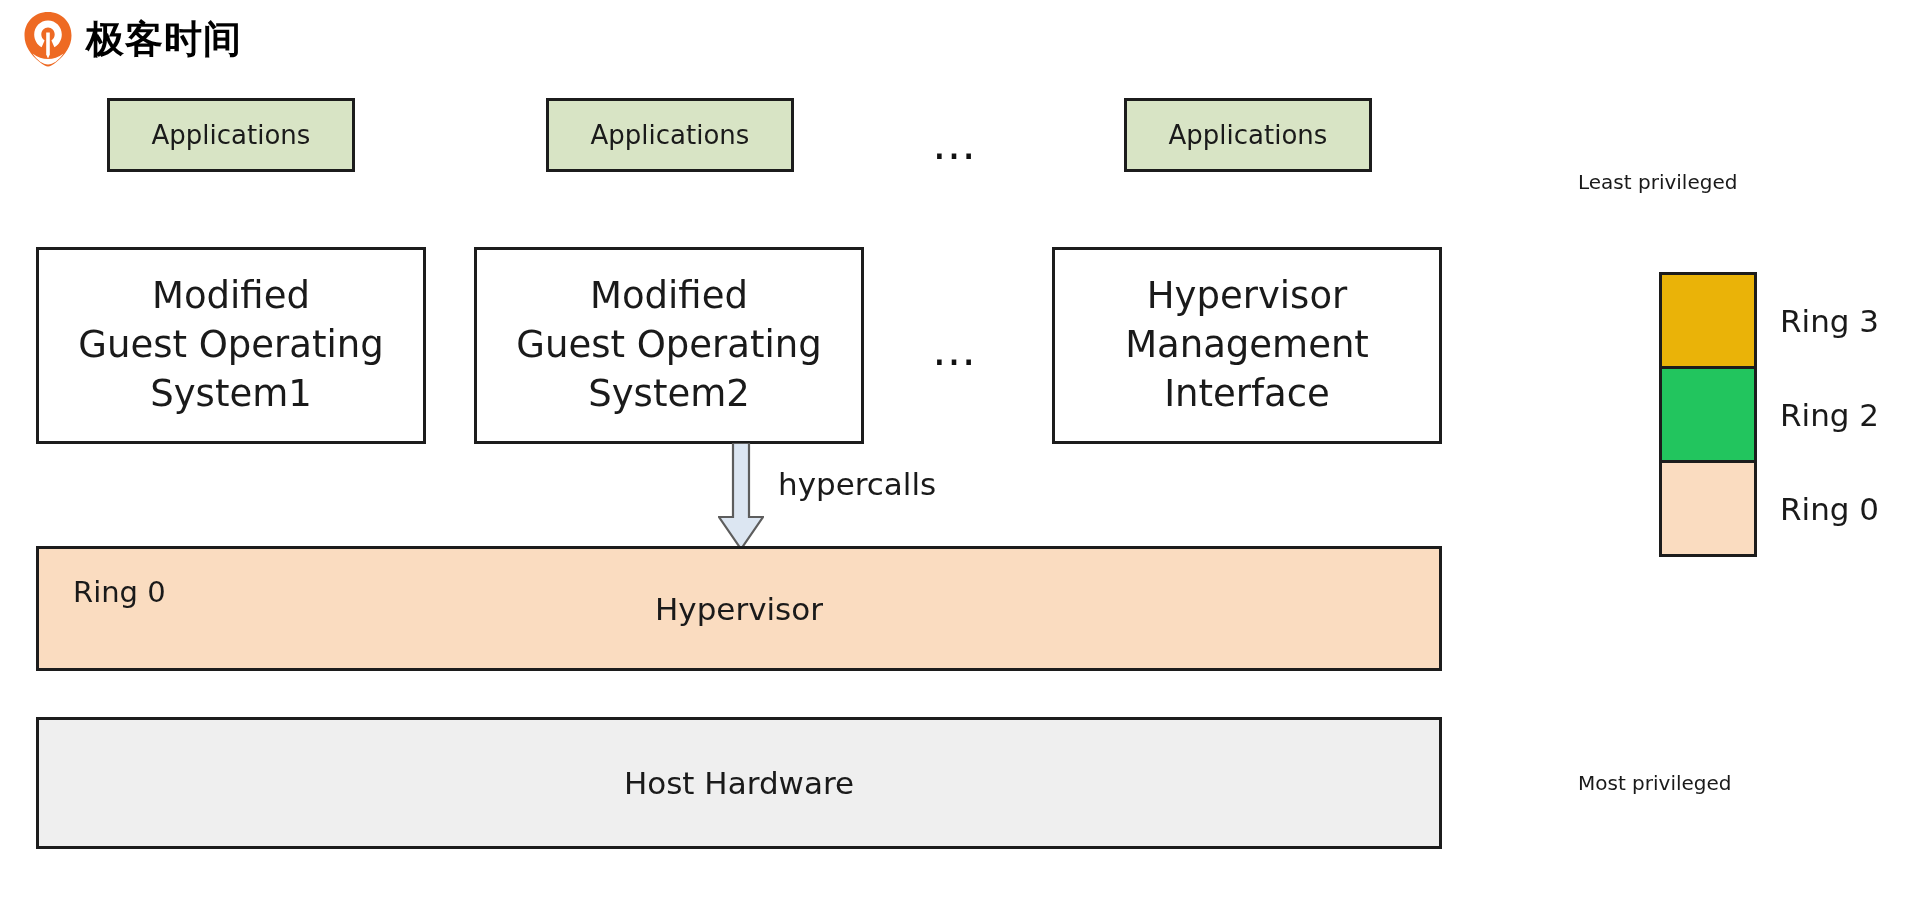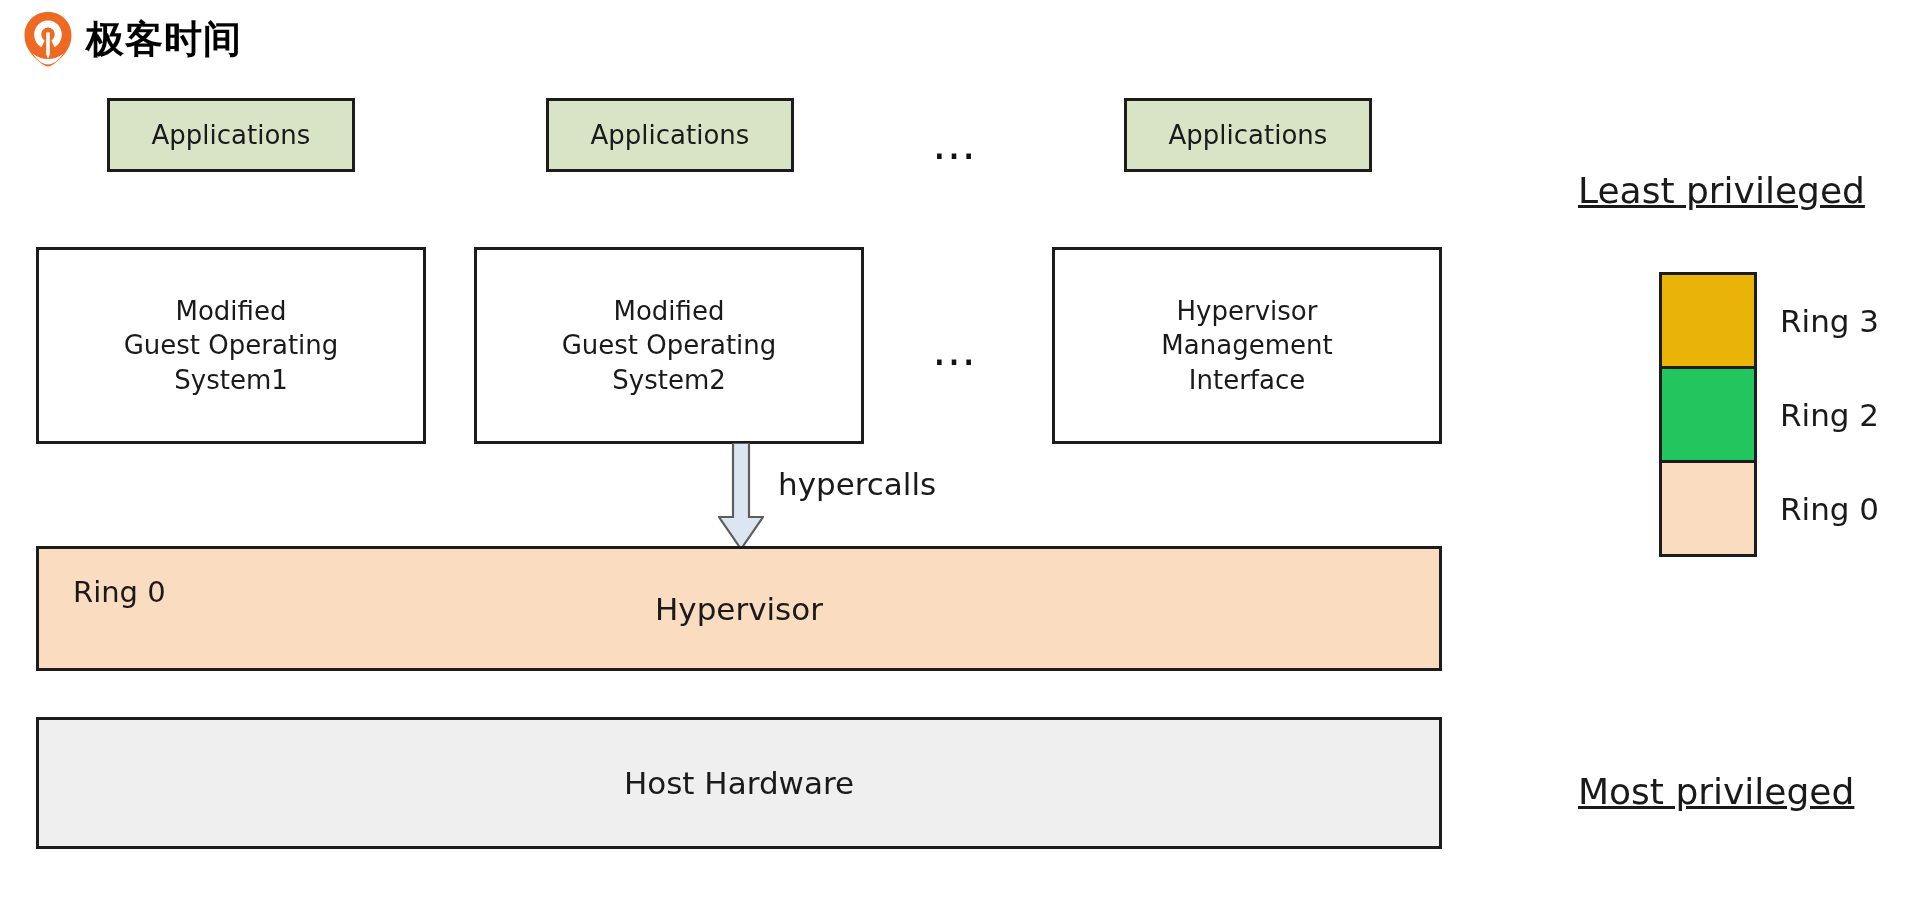--- a/index.html
+++ b/index.html
@@ -52,21 +52,21 @@
   }
 
   .app-box {
     background: #d8e4c5;
     font-size: 26px;
     height: 74px;
   }
 
   .os-box {
     background: #ffffff;
-    font-size: 26px;
+    font-size: 37px;
     height: 197px;
   }
 
   .band {
     position: absolute;
     box-sizing: border-box;
     border: 3px solid #1c1c1c;
     display: flex;
     align-items: center;
     justify-content: center;
@@ -110,23 +110,22 @@
     position: absolute;
     left: 778px;
     top: 466px;
     font-size: 31px;
     white-space: nowrap;
   }
 
   
   .legend-caption {
     position: absolute;
-    font-size: 36px;
-    white-space: nowrap;
-    text-decoration: underline;
+    font-size: 20px;
+    white-space: nowrap;
   }
   .legend-stack {
     position: absolute;
     left: 1659px;
     top: 272px;
     width: 98px;
   }
   .legend-cell {
     box-sizing: border-box;
     position: relative;

